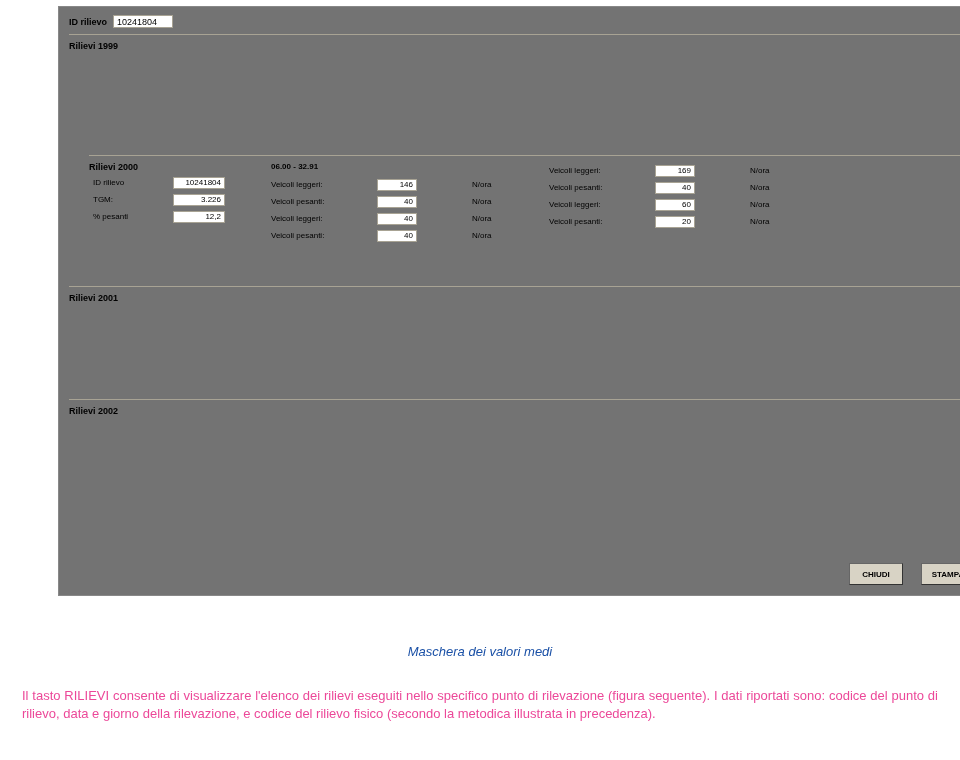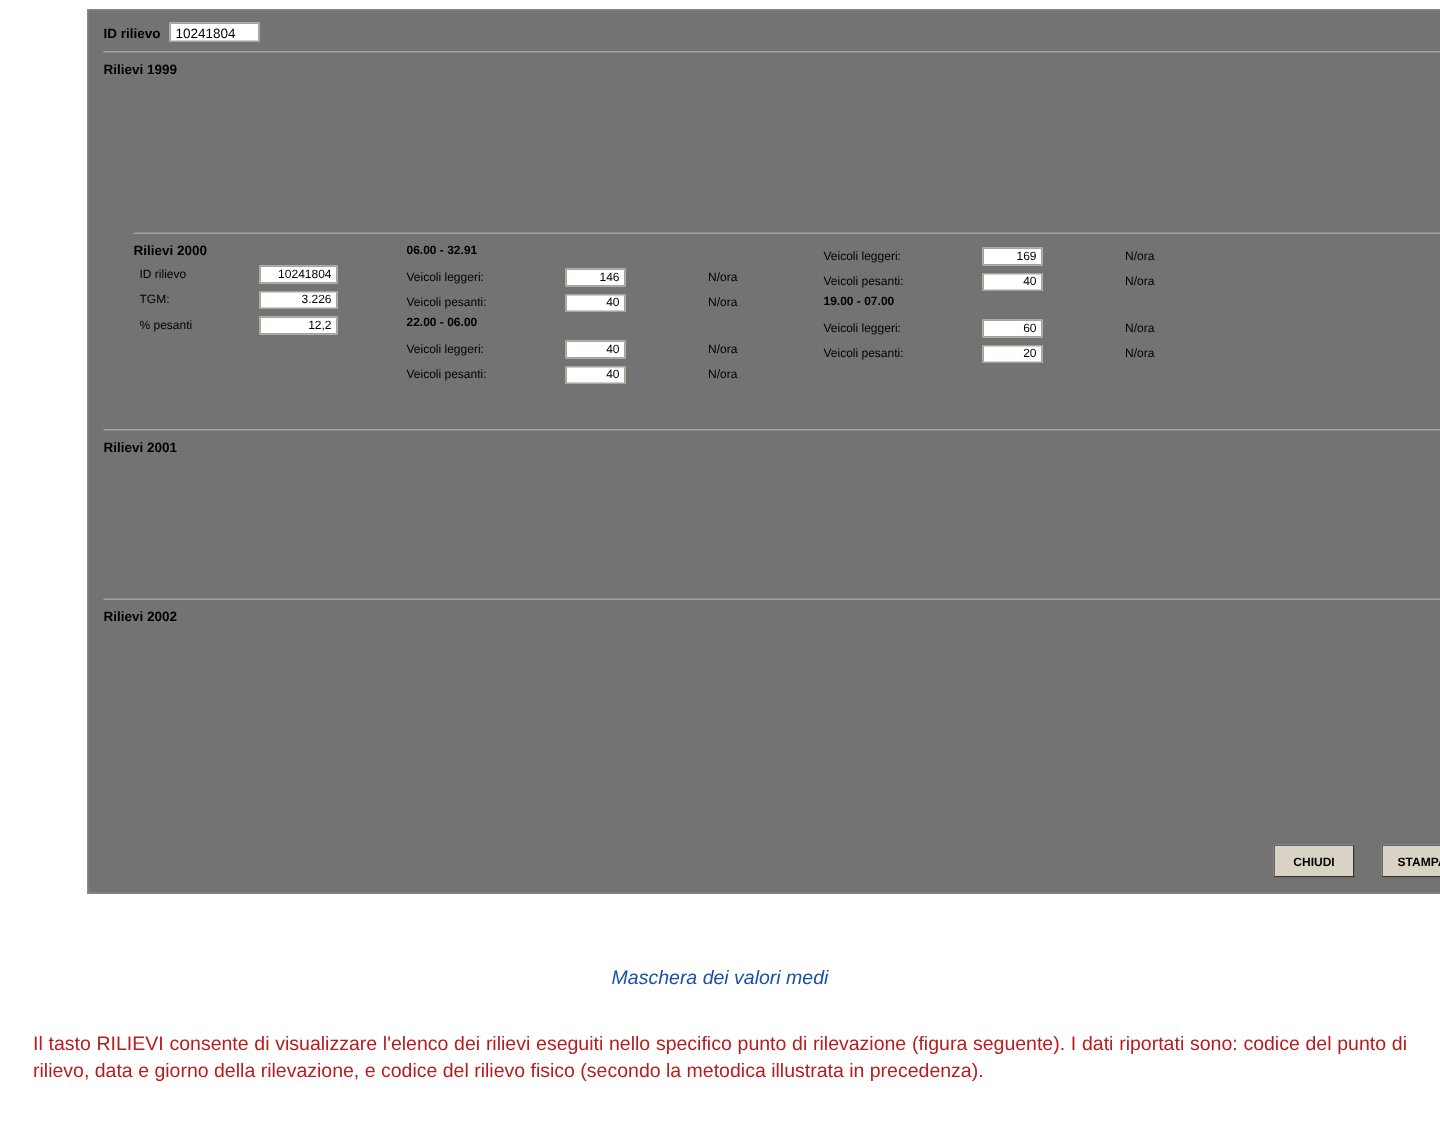--- a/index.html
+++ b/index.html
@@ -87,21 +87,21 @@
   }
   .caption {
     text-align: center;
     font-style: italic;
     color: #1a50a6;
     font-size: 13px;
     margin: 48px 0 28px 0;
   }
   .body-text {
     font-size: 13px;
-    color: #b91c1c;
+    color: #ec4899;
     margin: 0 22px 14px 22px;
     text-align: justify;
     line-height: 1.35;
   }
 </style>
 </head>
 <body>
 
 <div class="app">
 
@@ -137,21 +137,20 @@
       <div class="frow">
         <span class="flab2">Veicoli leggeri:</span>
         <input class="fval2" value="146" style="">
         <span class="unit">N/ora</span>
       </div>
       <div class="frow">
         <span class="flab2">Veicoli pesanti:</span>
         <input class="fval2" value="40" style="">
         <span class="unit">N/ora</span>
       </div>
-      <div class="time-hd">22.00 - 06.00</div>
       <div class="frow">
         <span class="flab2">Veicoli leggeri:</span>
         <input class="fval2" value="40" style="">
         <span class="unit">N/ora</span>
       </div>
       <div class="frow">
         <span class="flab2">Veicoli pesanti:</span>
         <input class="fval2" value="40" style="">
         <span class="unit">N/ora</span>
       </div>
@@ -161,21 +160,20 @@
       <div class="frow">
         <span class="flab2">Veicoli leggeri:</span>
         <input class="fval2" value="169" style="">
         <span class="unit">N/ora</span>
       </div>
       <div class="frow">
         <span class="flab2">Veicoli pesanti:</span>
         <input class="fval2" value="40" style="">
         <span class="unit">N/ora</span>
       </div>
-      <div class="time-hd">19.00 - 07.00</div>
       <div class="frow">
         <span class="flab2">Veicoli leggeri:</span>
         <input class="fval2" value="60" style="">
         <span class="unit">N/ora</span>
       </div>
       <div class="frow">
         <span class="flab2">Veicoli pesanti:</span>
         <input class="fval2" value="20" style="">
         <span class="unit">N/ora</span>
       </div>

